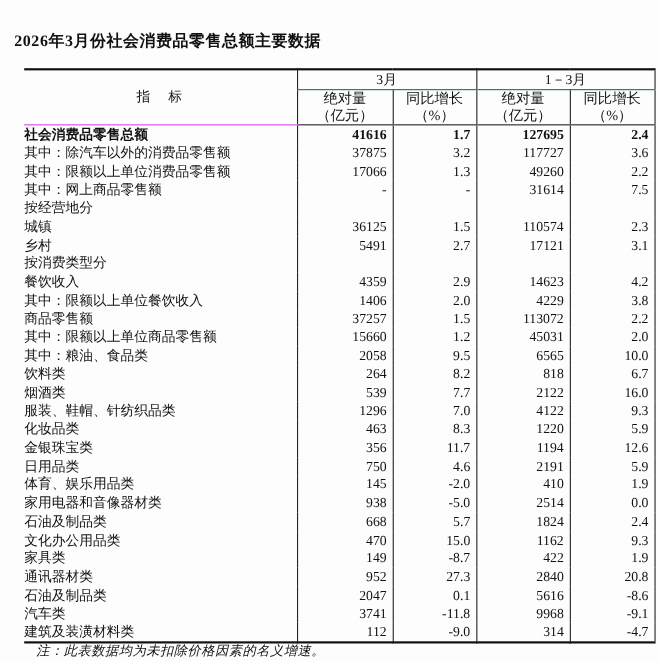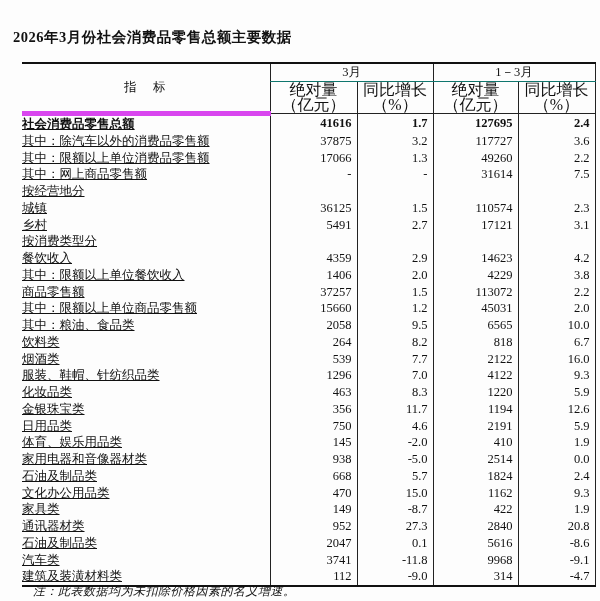--- a/index.html
+++ b/index.html
@@ -57,34 +57,34 @@
 
   
   thead th.group {
     height: 16px;
     text-align: center;
     border-bottom: 1px solid #0f766e;
     font-size: 12.5px;
   }
   thead th.indicator {
     text-align: center;
-    border-bottom: 5px solid #d946ef;
+    border-bottom: 1px solid #d946ef;
     letter-spacing: 2px;
   }
   thead th.sub {
     height: 31px;
     text-align: center;
     line-height: 14.5px;
     border-bottom: 1px solid #222;
-    font-size: 16px;
+    font-size: 13px;
   }
 
   
   tbody td { height: 16.75px; line-height: 16.75px; }
-  tbody td.name { text-align: left; text-decoration: underline; }
+  tbody td.name { text-align: left; }
   tbody td.num { text-align: right; padding-right: 5px; }
   tbody tr.bold td { font-weight: bold; }
   .ind0 { padding-left: 6px; }
   .ind1 { padding-left: 18px; margin-left: 44px; }
   .ind2 { padding-left: 29px; }
   .ind3 { padding-left: 35px; }
   .ind4 { padding-left: 80px; }
 
   .note {
     position: absolute;

